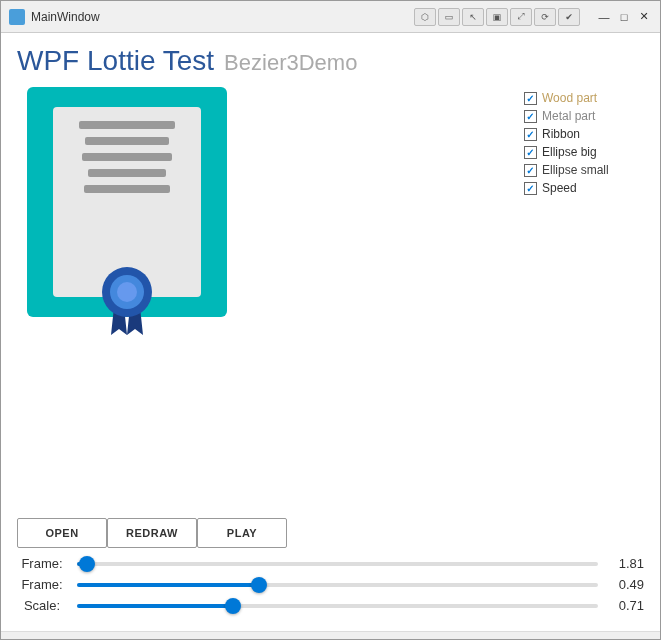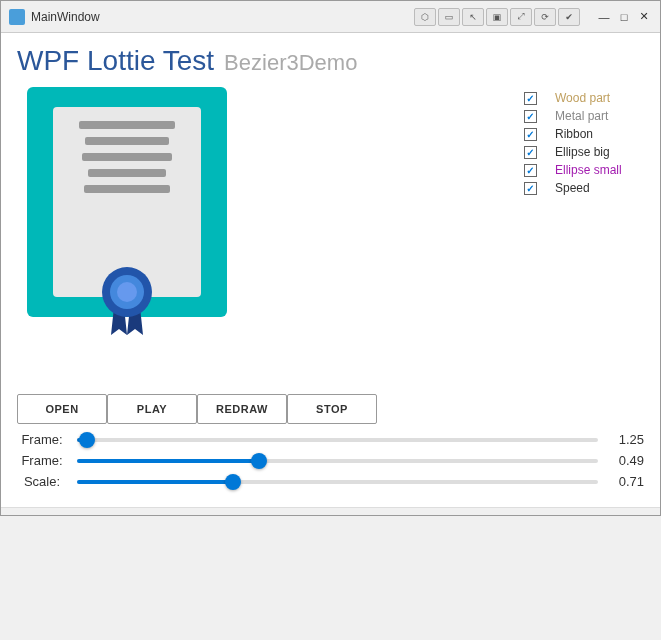--- a/index.html
+++ b/index.html
@@ -7,21 +7,21 @@
       font-family: 'Segoe UI', Arial, sans-serif;
       font-size: 13px;
       background: #f0f0f0;
       width: 661px;
       height: 640px;
       overflow: hidden;
     }
 
     .window {
       width: 661px;
-      height: 516px;
+      height: 640px;
       background: #ffffff;
       border: 1px solid #999;
       display: flex;
       flex-direction: column;
     }
 
     
     .title-bar {
       height: 32px;
       background: #f0f0f0;
@@ -219,21 +219,21 @@
       width: 120px;
       flex-shrink: 0;
       display: flex;
       flex-direction: column;
       gap: 4px;
       padding-top: 4px;
     }
     .legend-item {
       display: flex;
       align-items: center;
-      gap: 18px;
+      gap: 5px;
     }
     .legend-checkbox {
       width: 13px;
       height: 13px;
       border: 1px solid #666;
       background: white;
       display: flex;
       align-items: center;
       justify-content: center;
       flex-shrink: 0;
@@ -244,21 +244,21 @@
       color: #0078d7;
       font-weight: bold;
     }
     .legend-label {
       font-size: 12px;
     }
     .legend-label.wood { color: #c0a060; }
     .legend-label.metal { color: #888; }
     .legend-label.ribbon { color: #333; }
     .legend-label.ellipse-big { color: #333; }
-    .legend-label.ellipse-small { color: #a21caf; }
+    .legend-label.ellipse-small { color: #404040; }
     .legend-label.text { color: #333; }
 
     
     .buttons-row {
       display: flex;
       margin-top: 20px;
       margin-bottom: 8px;
     }
     .action-btn {
       width: 90px;
@@ -411,32 +411,31 @@
         </div>
         <div class="legend-item">
           <div class="legend-checkbox checked"></div>
           <span class="legend-label text">Speed</span>
         </div>
       </div>
     </div>
 
     <div class="buttons-row">
       <button class="action-btn">OPEN</button>
+      <button class="action-btn">REDRAW</button>
       <button class="action-btn">PLAY</button>
-      <button class="action-btn">REDRAW</button>
-      <button class="action-btn">STOP</button>
     </div>
 
     <div class="slider-row">
       <span class="slider-label">Frame:</span>
       <div class="slider-track">
         <div class="slider-fill" style="width: 2%"></div>
         <div class="slider-thumb" style="left: calc(2% - 8px)"></div>
       </div>
-      <span class="slider-value">1.25</span>
+      <span class="slider-value">1.81</span>
     </div>
 
     <div class="slider-row">
       <span class="slider-label">Frame:</span>
       <div class="slider-track">
         <div class="slider-fill" style="width: 35%"></div>
         <div class="slider-thumb" style="left: calc(35% - 8px)"></div>
       </div>
       <span class="slider-value">0.49</span>
     </div>

